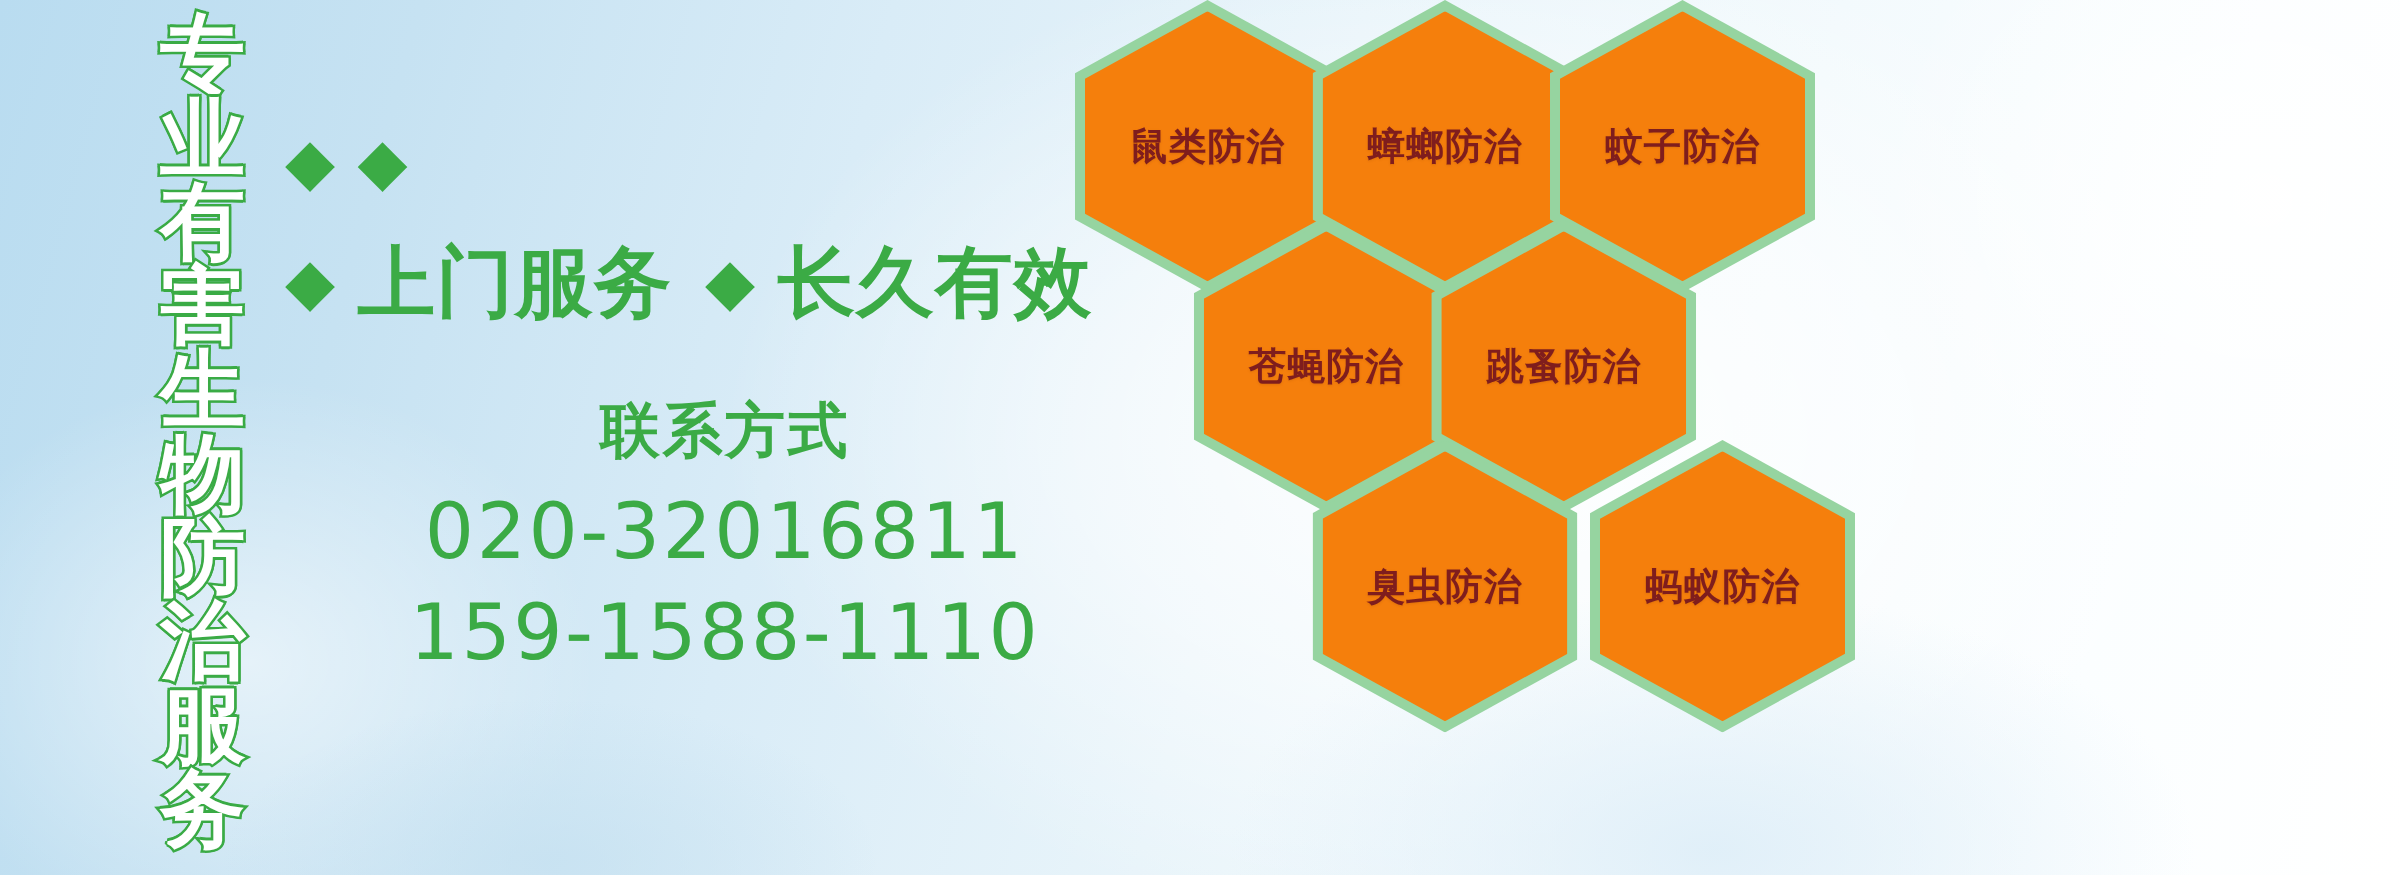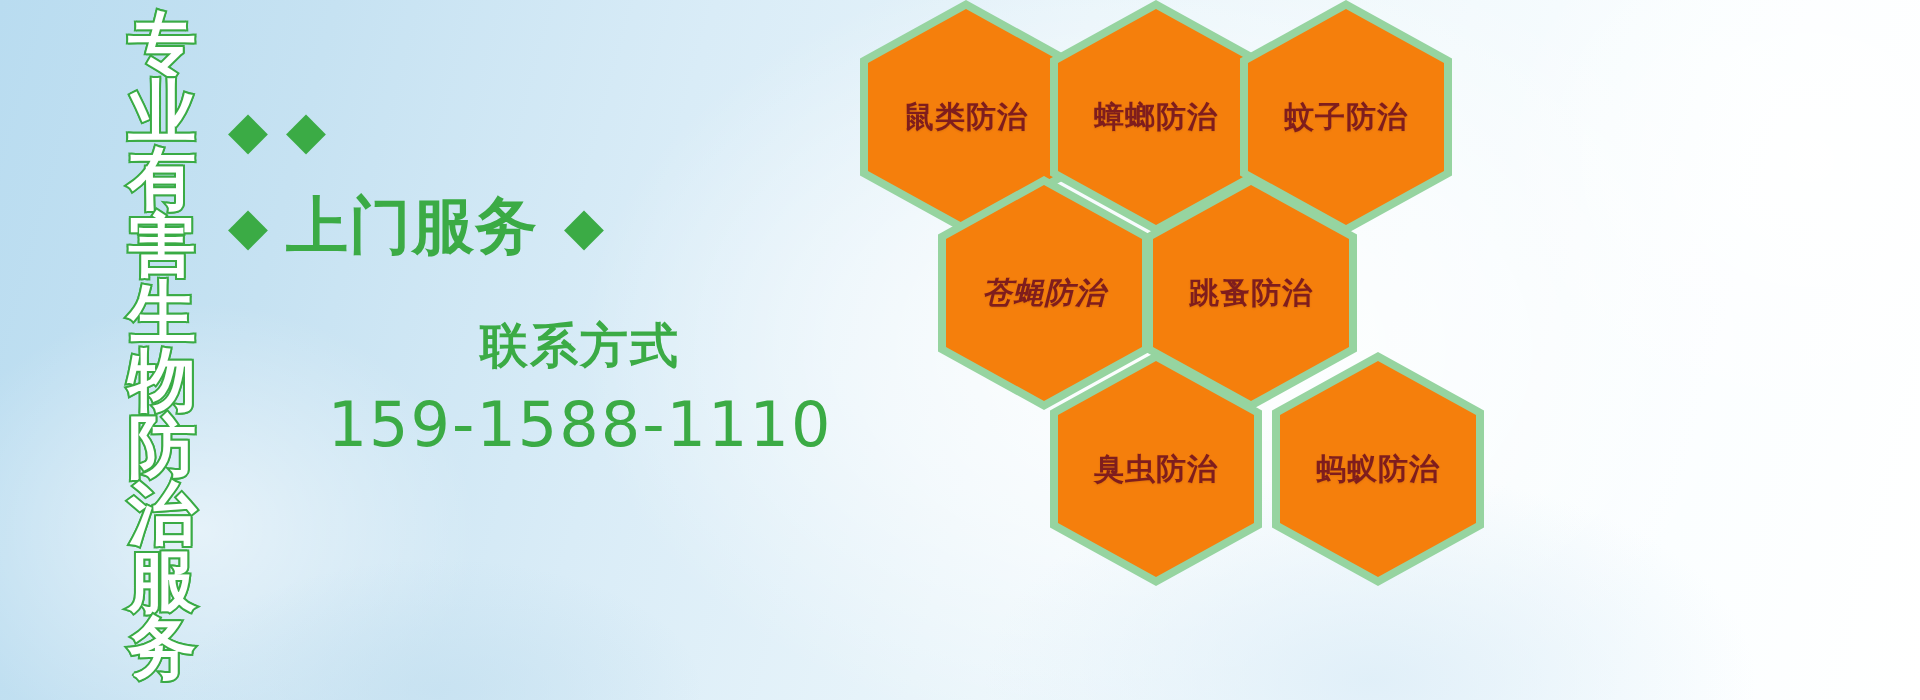--- a/index.html
+++ b/index.html
@@ -197,25 +197,27 @@
 
   <div class="features">
     <div class="feature-row">
       <span class="diamond">◆</span>
       <span class="diamond">◆</span>
     </div>
     <div class="feature-row">
       <span class="diamond">◆</span>
       <span class="feature-text">上门服务</span>
       <span class="diamond">◆</span>
+      <span class="feature-text">长久有效</span>
     </div>
   </div>
 
   <div class="contact">
     <div class="contact-title">联系方式</div>
+    <div class="contact-phone">020-32016811</div>
     <div class="contact-phone">159-1588-1110</div>
   </div>
 
   <div class="honeycomb">
 
     <div class="hex-outer" style="left:0px; top:14px;">
       <div class="hex">
         <span class="hex-label">鼠类防治</span>
       </div>
     </div>
@@ -223,21 +225,21 @@
       <div class="hex">
         <span class="hex-label">蟑螂防治</span>
       </div>
     </div>
     <div class="hex-outer" style="left:380px; top:14px;">
       <div class="hex">
         <span class="hex-label">蚊子防治</span>
       </div>
     </div>
 
-    <div class="hex-outer" style="left:78px; top:190px;font-style:italic;">
+    <div class="hex-outer" style="left:95px; top:190px;">
       <div class="hex">
         <span class="hex-label">苍蝇防治</span>
       </div>
     </div>
     <div class="hex-outer" style="left:285px; top:190px;">
       <div class="hex">
         <span class="hex-label">跳蚤防治</span>
       </div>
     </div>
 

